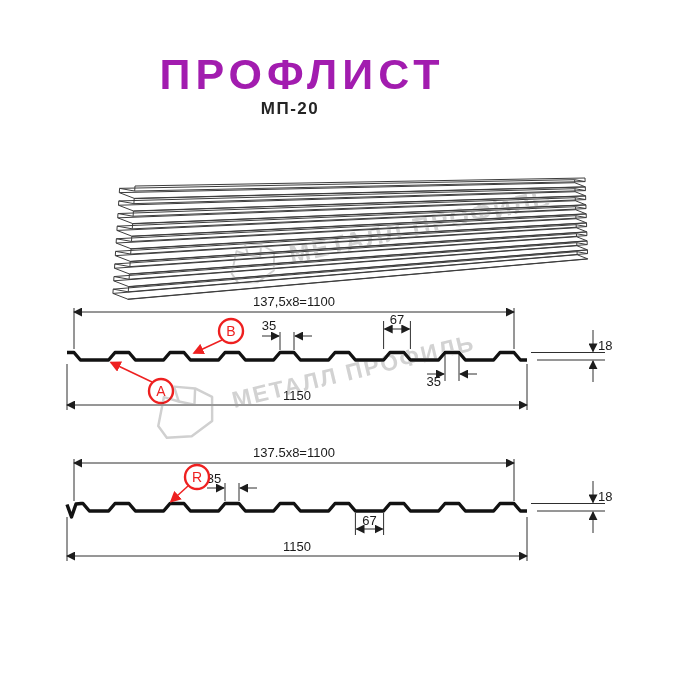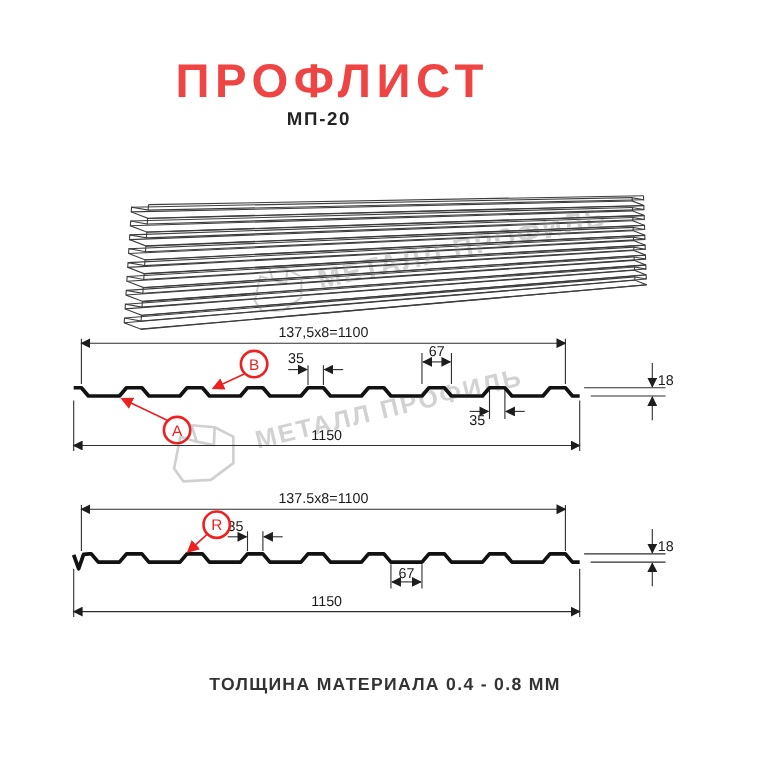--- a/index.html
+++ b/index.html
@@ -2,21 +2,21 @@
 <html><head>
 <meta charset="utf-8">
 <style>
   html,body { margin:0; padding:0; background:#ffffff; }
   .canvas {
     position:relative; width:700px; height:700px; background:#ffffff; overflow:hidden;
     font-family:"Liberation Sans", sans-serif;
   }
   .page-title {
     position:absolute; left:0; top:50px; width:604px; text-align:center;
-    font-size:43px; font-weight:bold; letter-spacing:5px; color:#ef4444;
+    font-size:43px; font-weight:bold; letter-spacing:5px; color:#a21caf;
   }
   .page-subtitle {
     position:absolute; left:0; top:99px; width:580px; text-align:center;
     font-size:17px; font-weight:bold; letter-spacing:1.5px; color:#242424;
   }
   .footer-note {
     position:absolute; left:0; top:614px; width:700px; text-align:center;
     font-size:16px; font-weight:bold; letter-spacing:1.2px; color:#333333;
   }
   svg.diag { position:absolute; overflow:visible; }
@@ -231,15 +231,14 @@
   </div>
 
   <div class="watermark wm2 wm-rot2" style="left:142px; top:392px;">
     <svg class="wm-logo" width="76" height="58" viewBox="0 0 62 52">
       <path d="M4 33 L15 9 L27 16 L26 2 L44 8 L57 19 L52 40 L31 49 L9 45 Z"></path>
       <path d="M27 16 L40 22 L44 8"></path>
     </svg>
     <span class="wm-text">МЕТАЛЛ ПРОФИЛЬ</span>
   </div>
 
-  <div class="footer-note">ТОЛЩИНА МАТЕРИАЛА 0.4 - 0.8 ММ</div>
 
 </div>
 
 </body></html>

